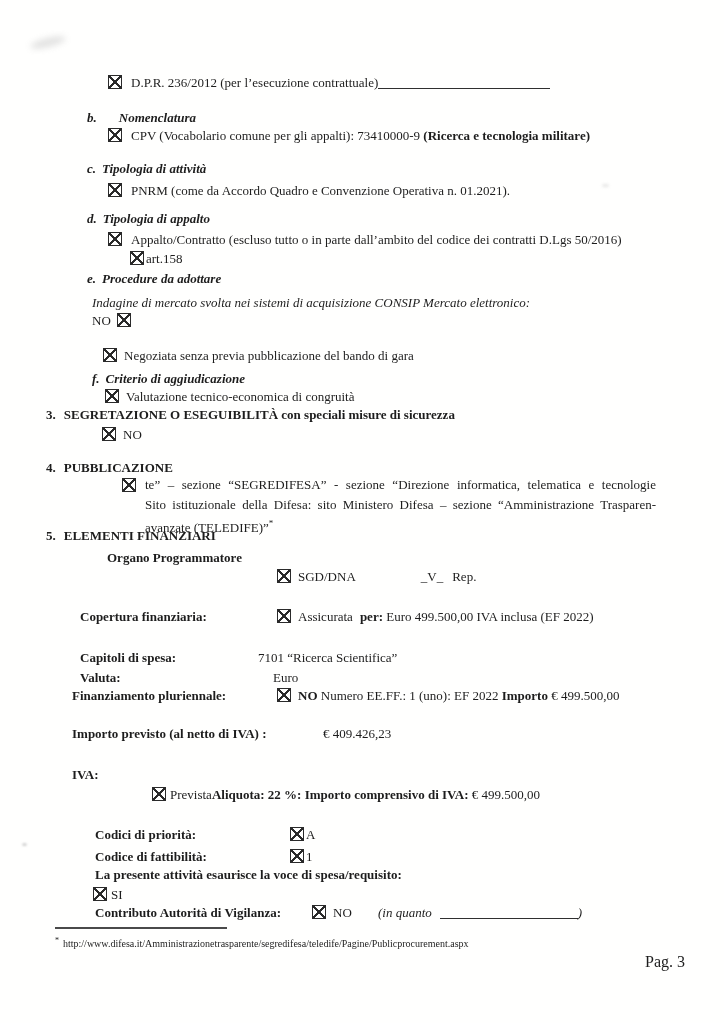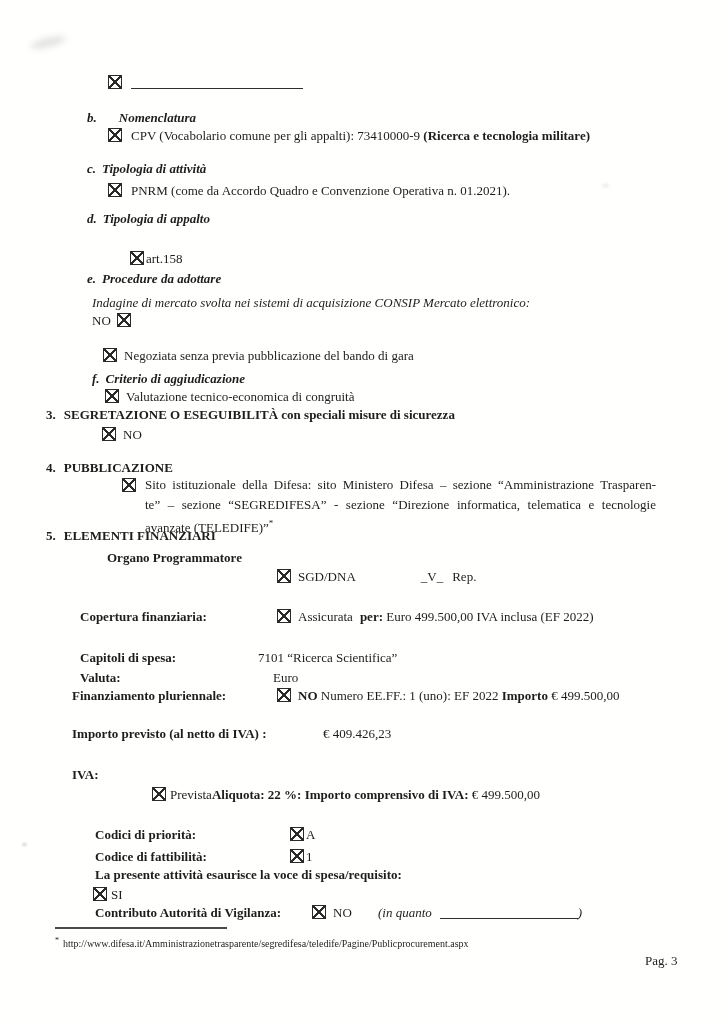--- a/index.html
+++ b/index.html
@@ -30,55 +30,58 @@
     display:inline-block; height:12px; border-bottom:1.2px solid #2f2f2f;
     vertical-align:baseline; margin-bottom:-2px;
   }
   .pubblock { position:absolute; left:145px; top:475px; width:511px;
     line-height:19.5px; }
   .pubblock .jl { text-align:justify; text-align-last:justify; }
   sup { font-size:9px; vertical-align:6px; }
   .ftrule { position:absolute; left:55px; top:927px; width:172px; height:2px; background:#4a4a4a; }
   .footnote { position:absolute; left:55px; top:934px; font-size:10px; line-height:13px; white-space:nowrap; }
   .footnote sup { font-size:8px; vertical-align:4px; }
-  .pagnum { position:absolute; left:645px; top:953px; font-size:13px; }
+  .pagnum { position:absolute; left:645px; top:953px; font-size:16px; }
   .artifact { position:absolute; background:#9a9a9a; border-radius:50%; }
   .smudge { left:30px; top:38px; width:36px; height:9px; opacity:.28; filter:blur(3px); transform:rotate(-14deg); }
   .speck1 { left:22px; top:843px; width:5px; height:3px; opacity:.45; filter:blur(1px); }
   .speck2 { left:602px; top:184px; width:7px; height:3px; opacity:.25; filter:blur(1.5px); }
 </style>
 </head>
 <body>
 
 <div class="page">
 
   <div class="artifact smudge"></div>
   <div class="artifact speck1"></div>
   <div class="artifact speck2"></div>
 
   <div class="line" style="top:74px;left:108px">
-    <span class="cb"></span><span class="blank" style="width:172px"></span>
+    <span class="cb"></span><span>D.P.R. 236/2012 (per l’esecuzione contrattuale)</span><span class="blank" style="width:172px"></span>
   </div>
 
   <div class="line" style="top:109px;left:87px">
     <span class="bi">b.</span><span class="bi" style="margin-left:22px">Nomenclatura</span>
   </div>
   <div class="line" style="top:127px;left:108px">
     <span class="cb"></span><span>CPV (Vocabolario comune per gli appalti): 73410000-9 </span><span class="b">(Ricerca e tecnologia militare)</span>
   </div>
 
   <div class="line" style="top:160px;left:87px">
     <span class="bi">c.</span><span class="bi" style="margin-left:6px">Tipologia di attività</span>
   </div>
   <div class="line" style="top:182px;left:108px">
     <span class="cb"></span><span>PNRM (come da Accordo Quadro e Convenzione Operativa n. 01.2021).</span>
   </div>
 
   <div class="line" style="top:210px;left:87px">
     <span class="bi">d.</span><span class="bi" style="margin-left:6px">Tipologia di appalto</span>
+  </div>
+  <div class="line" style="top:231px;left:108px">
+    <span class="cb"></span><span>Appalto/Contratto (escluso tutto o in parte dall’ambito del codice dei contratti D.Lgs 50/2016)</span>
   </div>
   <div class="line" style="top:250px;left:130px">
     <span class="cb tight"></span><span>art.158</span>
   </div>
 
   <div class="line" style="top:270px;left:87px">
     <span class="bi">e.</span><span class="bi" style="margin-left:6px">Procedure da adottare</span>
   </div>
   <div class="line i" style="top:294px;left:92px">
     <span>Indagine di mercato svolta nei sistemi di acquisizione CONSIP Mercato elettronico:</span>
@@ -104,22 +107,22 @@
     <span class="cb m7"></span><span>NO</span>
   </div>
 
   <div class="line" style="top:459px;left:46px">
     <span class="b">4.</span><span class="b" style="margin-left:8px">PUBBLICAZIONE</span>
   </div>
   <div class="line" style="top:477px;left:122px">
     <span class="cb"></span>
   </div>
   <div class="pubblock">
+    <div class="jl">te” – sezione “SEGREDIFESA” - sezione “Direzione informatica, telematica e tecnologie</div>
     <div class="jl">Sito istituzionale della Difesa: sito Ministero Difesa – sezione “Amministrazione Trasparen-</div>
-    <div class="jl">te” – sezione “SEGREDIFESA” - sezione “Direzione informatica, telematica e tecnologie</div>
     <div><span>avanzate (TELEDIFE)”</span><sup>*</sup></div>
   </div>
 
   <div class="line" style="top:527px;left:46px">
     <span class="b">5.</span><span class="b" style="margin-left:8px">ELEMENTI FINANZIARI</span>
   </div>
 
   <div class="line" style="top:549px;left:107px">
     <span class="b">Organo Programmatore</span>
   </div>

